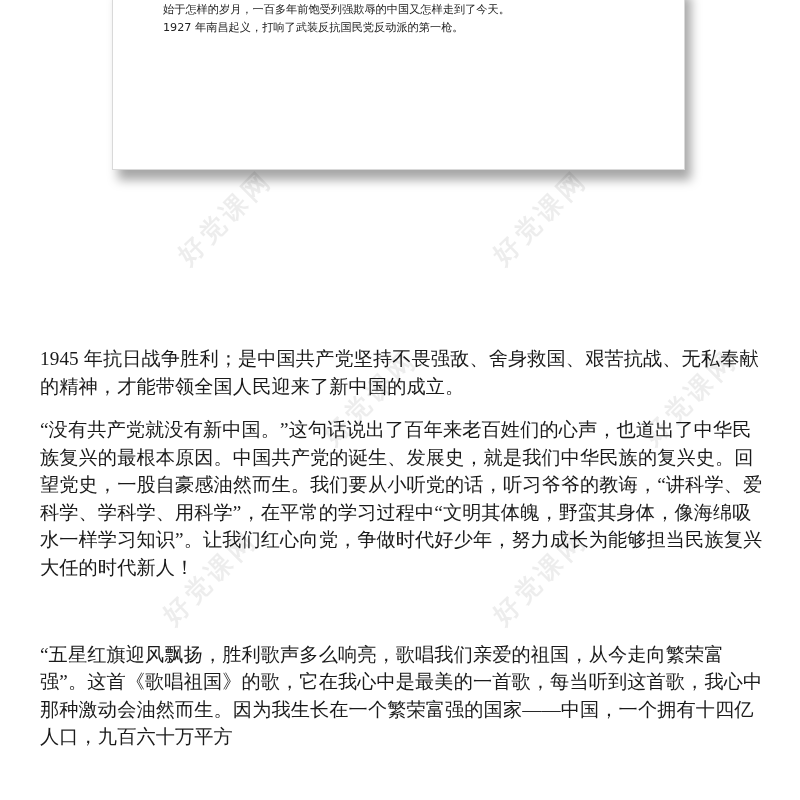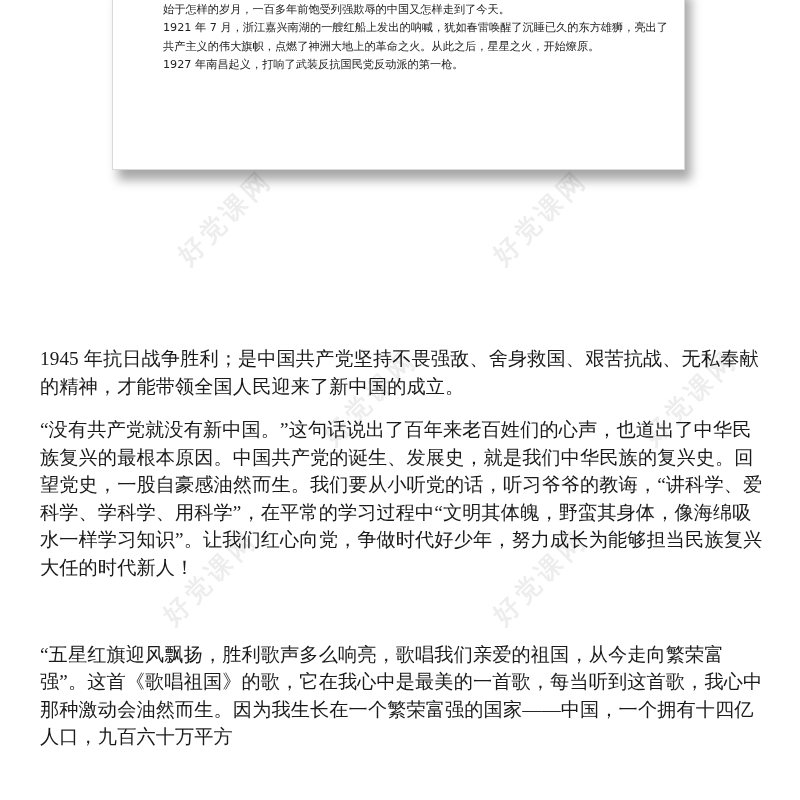--- a/index.html
+++ b/index.html
@@ -18,21 +18,20 @@
   .wm { position:absolute; font-size:26px; color:rgba(0,0,0,0.07);
         transform:rotate(-45deg); white-space:nowrap; pointer-events:none;
         font-weight:bold; letter-spacing:4px; }
 </style>
 </head>
 <body>
 
 <div class="card">
   <div class="card-text">
     <p style="margin-top:-4px;">信是风华正茂》，讲述了中国共产党的诞生、发展，沿着先辈的足迹，让我了解到了一百年前的革命起始于怎样的岁月，一百多年前饱受列强欺辱的中国又怎样走到了今天。</p>
-    <p>1921 年 7 月，浙江嘉兴南湖的一艘红船上发出的呐喊，犹如春雷唤醒了沉睡已久的东方雄狮，亮出了共产主义的伟大旗帜，点燃了神洲大地上的革命之火。从此之后，星星之火，开始燎原。</p>
     <p>1927 年南昌起义，打响了武装反抗国民党反动派的第一枪。</p>
   </div>
 </div>
 
 <div class="doc">
   <p>1945 年抗日战争胜利；是中国共产党坚持不畏强敌、舍身救国、艰苦抗战、无私奉献的精神，才能带领全国人民迎来了新中国的成立。</p>
   <p>“没有共产党就没有新中国。”这句话说出了百年来老百姓们的心声，也道出了中华民族复兴的最根本原因。中国共产党的诞生、发展史，就是我们中华民族的复兴史。回望党史，一股自豪感油然而生。我们要从小听党的话，听习爷爷的教诲，“讲科学、爱科学、学科学、用科学”，在平常的学习过程中“文明其体魄，野蛮其身体，像海绵吸水一样学习知识”。让我们红心向党，争做时代好少年，努力成长为能够担当民族复兴大任的时代新人！</p>
   <p class="blank"></p>
   <p>“五星红旗迎风飘扬，胜利歌声多么响亮，歌唱我们亲爱的祖国，从今走向繁荣富强”。这首《歌唱祖国》的歌，它在我心中是最美的一首歌，每当听到这首歌，我心中那种激动会油然而生。因为我生长在一个繁荣富强的国家——中国，一个拥有十四亿人口，九百六十万平方</p>
 </div>

